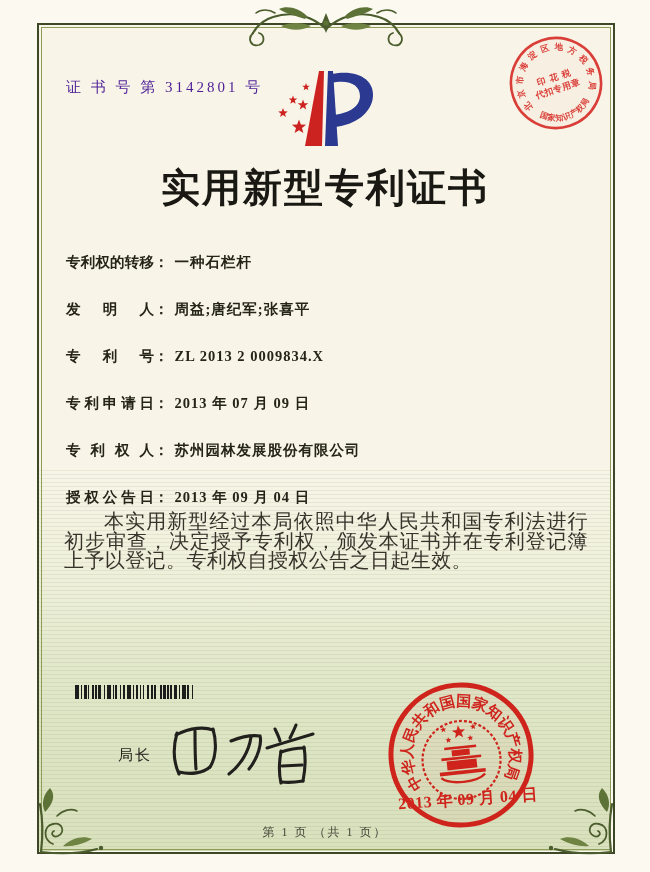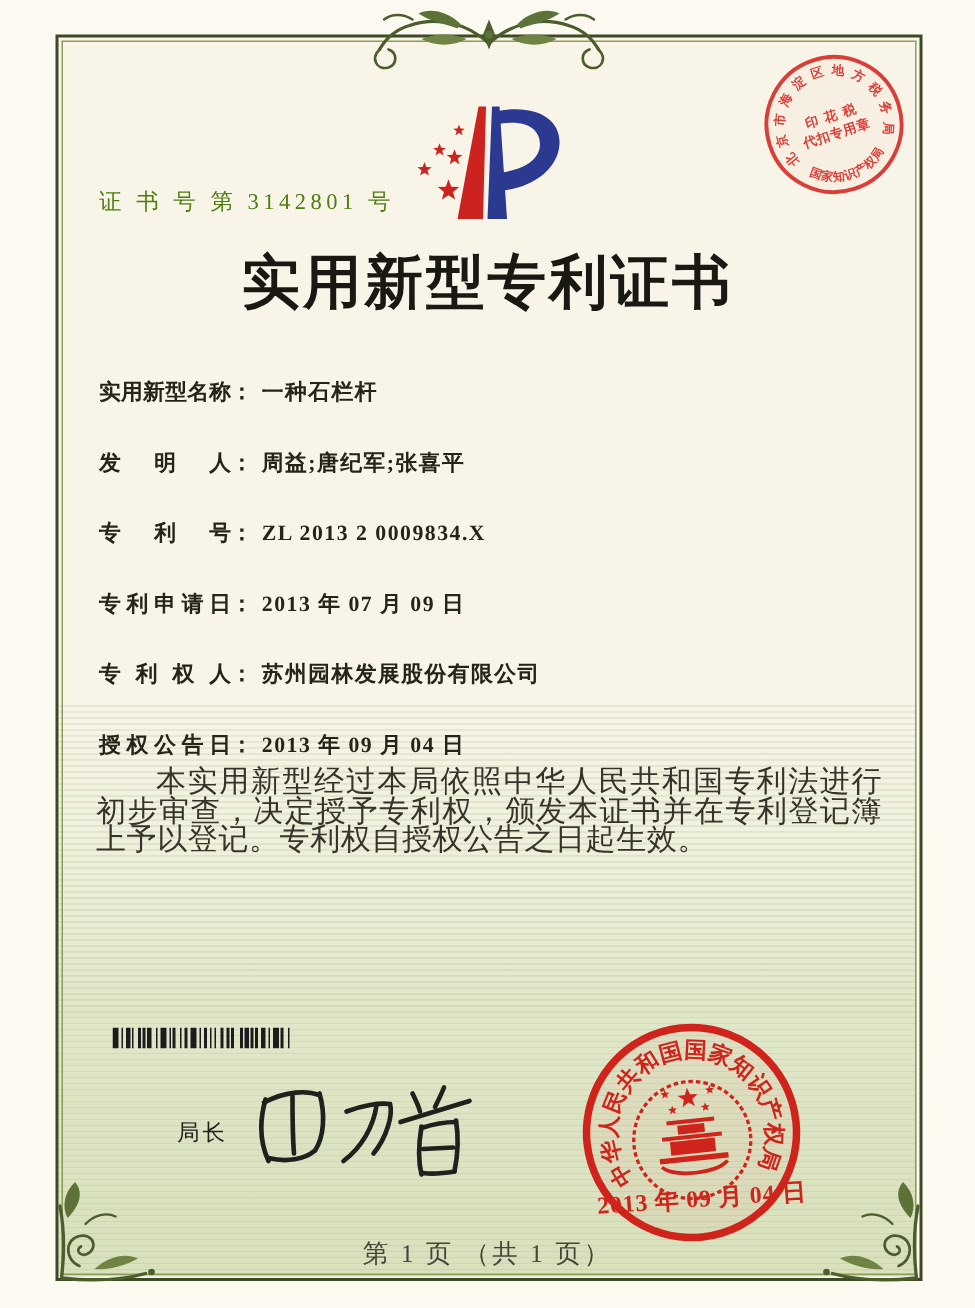--- a/index.html
+++ b/index.html
@@ -19,21 +19,21 @@
       linear-gradient(to bottom, rgba(232,237,213,0) 0, rgba(230,235,208,.55) 110px, rgba(222,229,197,.9) 210px, rgba(216,224,188,1) 100%);
   }
   
   .frame{position:absolute;left:37px;top:23px;width:574px;height:827px;border:2px solid #3d4827;z-index:3;pointer-events:none;}
   .frame::before{content:"";position:absolute;inset:2px;border:1px solid #8d9c57;}
   .ornament-top{position:absolute;left:50%;top:-22px;transform:translateX(-50%);z-index:4;}
   .corner-flourish{position:absolute;bottom:-4px;z-index:4;}
   .corner-flourish.left{left:-4px;}
   .corner-flourish.right{right:-4px;transform:scaleX(-1);}
   
-  .cert-no{position:absolute;left:66px;top:78px;font-size:15px;letter-spacing:3px;color:#4d7c0f;z-index:2;margin-top:47px;}
+  .cert-no{position:absolute;left:66px;top:78px;font-size:15px;letter-spacing:3px;color:#4c1d95;z-index:2;}
   .logo{position:absolute;left:268px;top:68px;z-index:2;}
   .title{position:absolute;left:0;right:0;top:161px;text-align:center;font-size:39px;font-weight:700;letter-spacing:2px;color:#191813;z-index:2;}
   
   .fields{position:absolute;left:66px;top:251px;z-index:2;display:flex;flex-direction:column;gap:25px;font-size:14.5px;font-weight:600;color:#262419;}
   .frow{display:flex;line-height:22px;white-space:nowrap;}
   .flabel{display:inline-block;width:88px;text-align:justify;text-align-last:justify;}
   .fcolon{display:inline-block;margin-right:6px;}
   .fvalue{letter-spacing:1px;}
   
   .body-text{position:absolute;left:64px;top:512px;width:524px;z-index:2;font-size:20px;line-height:19.6px;letter-spacing:.4px;color:#37332a;text-align:justify;}
@@ -45,21 +45,21 @@
   .sig-title{position:absolute;left:118px;top:746px;font-size:15px;letter-spacing:2px;color:#23211c;z-index:2;text-align:center;}
   .signature{position:absolute;left:163px;top:703px;z-index:2;}
   .sr-only{position:absolute;width:1px;height:1px;overflow:hidden;clip:rect(0 0 0 0);}
   
   .main-seal{position:absolute;left:386px;top:680px;z-index:3;transform:rotate(-6deg);}
   .seal-date{position:absolute;left:398px;top:789px;width:150px;z-index:4;transform:rotate(-4deg);
     color:#cf241c;font-size:16px;font-weight:700;letter-spacing:.5px;white-space:nowrap;}
   
   .tax-stamp{position:absolute;left:506px;top:33px;z-index:5;transform:rotate(-18deg);opacity:.92;}
   
-  .footer{position:absolute;left:0;right:0;top:824px;text-align:center;font-size:17px;letter-spacing:2px;color:#45443a;z-index:2;}
+  .footer{position:absolute;left:0;right:0;top:824px;text-align:center;font-size:12px;letter-spacing:2px;color:#45443a;z-index:2;}
   svg text{font-family:"Liberation Serif","DejaVu Serif",serif;}
 </style>
 </head>
 <body>
 
 <div class="page">
 
   <div class="paper"></div>
   <div class="green-band"></div>
 
@@ -113,21 +113,21 @@
         <polygon points="15.00,40.00 16.23,43.30 19.76,43.45 17.00,45.65 17.94,49.05 15.00,47.10 12.06,49.05 13.00,45.65 10.24,43.45 13.77,43.30" fill="#cd2320"></polygon>
         <polygon points="35.00,31.50 36.36,35.13 40.23,35.30 37.20,37.71 38.23,41.45 35.00,39.31 31.77,41.45 32.80,37.71 29.77,35.30 33.64,35.13" fill="#cd2320"></polygon>
         <polygon points="31.00,51.50 32.85,56.45 38.13,56.68 34.00,59.97 35.41,65.07 31.00,62.15 26.59,65.07 28.00,59.97 23.87,56.68 29.15,56.45" fill="#cd2320"></polygon>
       </g>
   </svg>
 
   <div class="title">实用新型专利证书</div>
 
   <div class="fields">
     <div class="frow">
-      <span class="flabel">实用新型名称</span>
+      <span class="flabel">专利权的转移</span>
         <span class="fcolon">：</span>
         <span class="fvalue">一种石栏杆</span>
     </div>
     <div class="frow">
       <span class="flabel">发明人</span>
         <span class="fcolon">：</span>
         <span class="fvalue">周益;唐纪军;张喜平</span>
     </div>
     <div class="frow">
       <span class="flabel">专利号</span>

